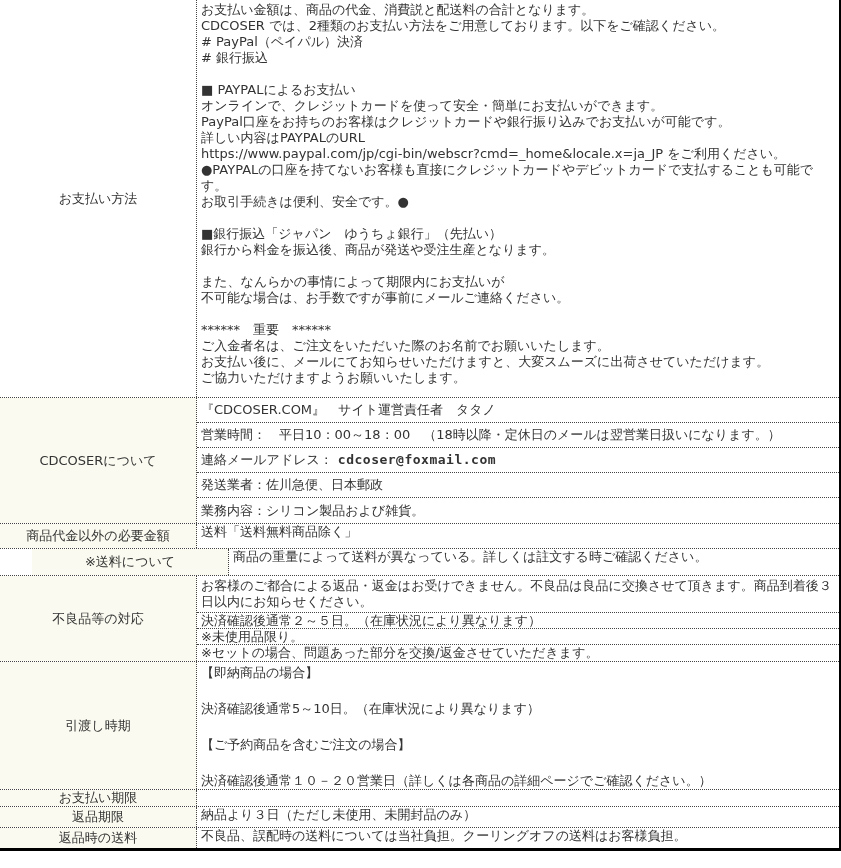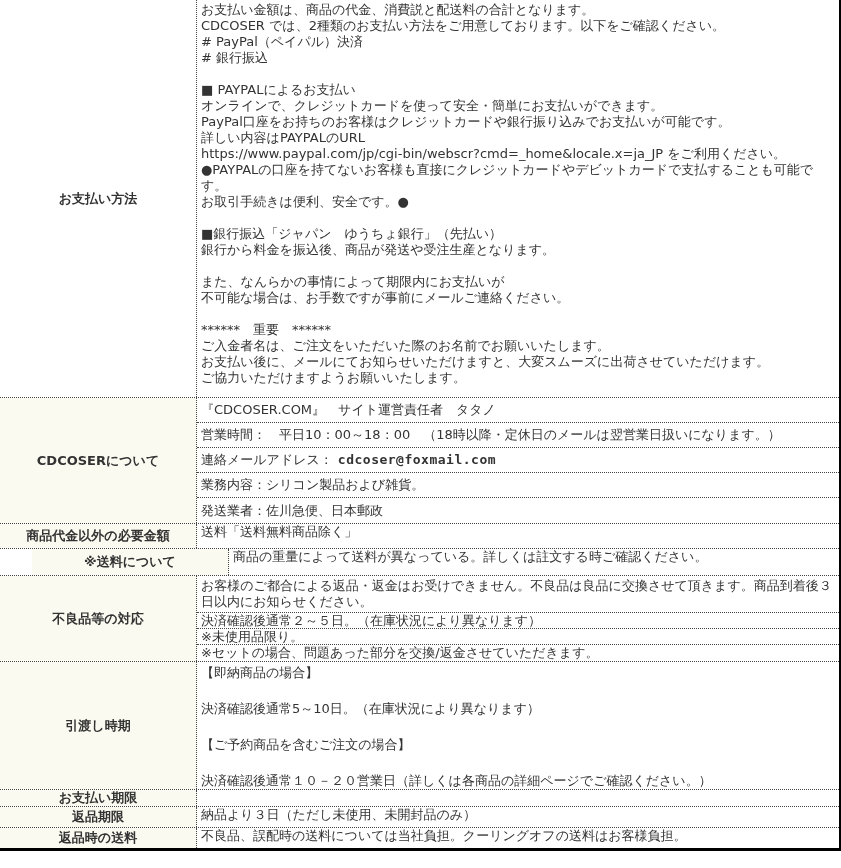--- a/index.html
+++ b/index.html
@@ -27,21 +27,21 @@
   .hcell {
     flex: 0 0 197px;
     max-width: 197px;
     background: #fafaf0;
     border-right: 1px dotted #444444;
     box-sizing: border-box;
     display: flex;
     align-items: center;
     justify-content: center;
     text-align: center;
-    font-weight: bold;
+    font-weight: normal;
     padding: 0 6px;
     overflow: hidden;
   }
   .r1 .hcell { background: #ffffff; }
   .content {
     flex: 1;
     min-width: 0;
     display: flex;
     flex-direction: column;
   }
@@ -116,22 +116,22 @@
 
   <div class="row r2">
     <div class="hcell">CDCOSERについて</div>
     <div class="content">
       <div class="sub">『CDCOSER.COM』　サイト運営責任者　タタノ</div>
       <div class="sub">営業時間：　平日10：00～18：00　（18時以降・定休日のメールは翌営業日扱いになります。）</div>
       <div class="sub">
         <span>連絡メールアドレス：</span>
         <span class="email">cdcoser@foxmail.com</span>
       </div>
+      <div class="sub">発送業者：佐川急便、日本郵政</div>
       <div class="sub">業務内容：シリコン製品および雑貨。</div>
-      <div class="sub">発送業者：佐川急便、日本郵政</div>
     </div>
   </div>
 
   <div class="row r3">
     <div class="hcell">商品代金以外の必要金額</div>
     <div class="content">
       <div class="sub">送料「送料無料商品除く」</div>
     </div>
   </div>
 

